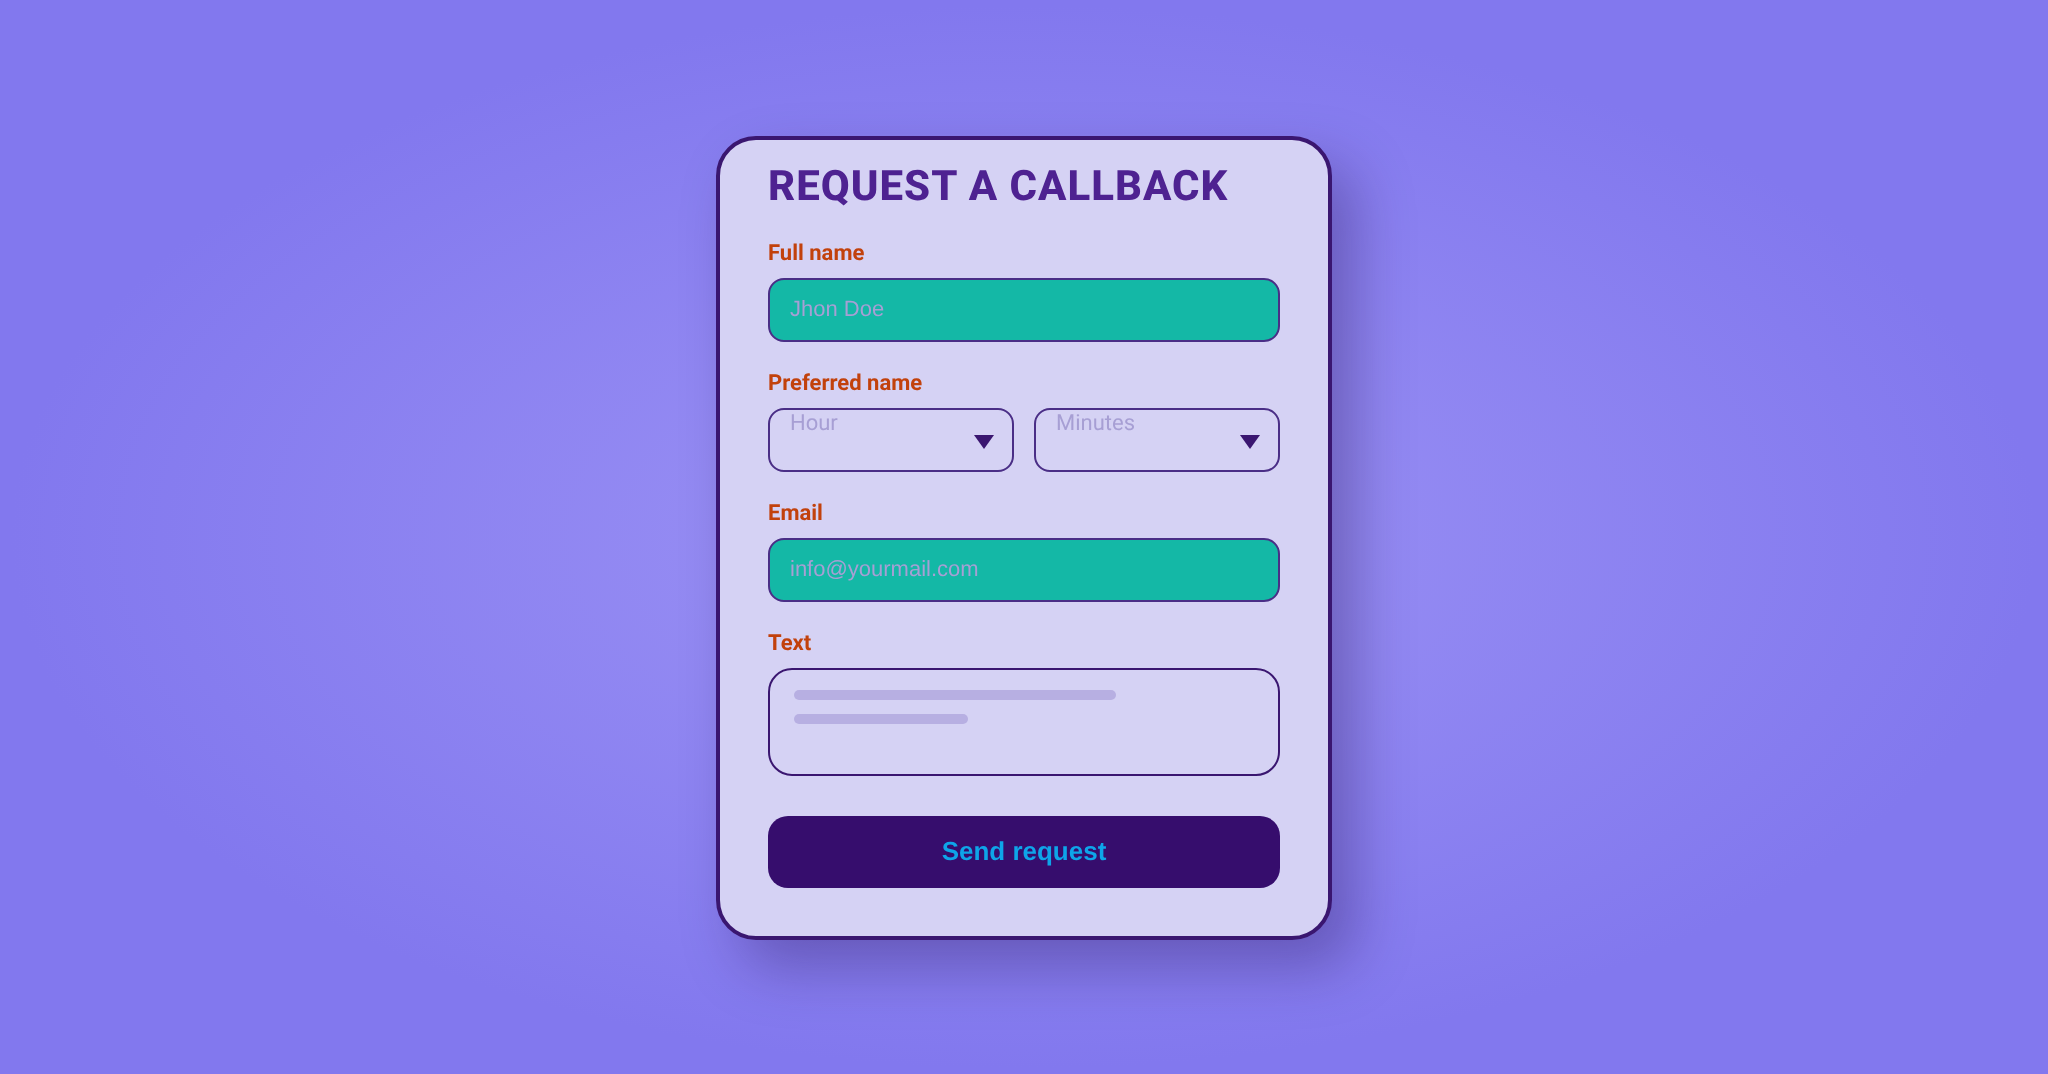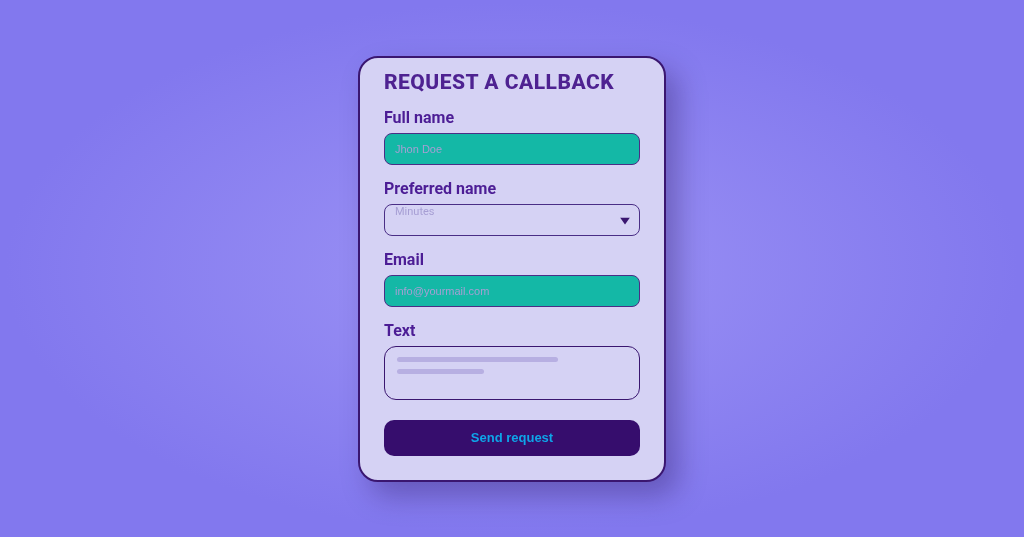--- a/index.html
+++ b/index.html
@@ -22,22 +22,22 @@
     }
     .title {
       color: #4e2291;
       font-size: 21px;
       font-weight: 800;
       letter-spacing: 0.5px;
       margin-bottom: 14px;
     }
     .field { margin-bottom: 14px; }
     .label {
-      color: #4c1d95;
-      font-size: 16px;
+      color: #c2410c;
+      font-size: 11px;
       font-weight: 700;
       display: block;
       margin-bottom: 6px;
     }
     .input {
       width: 100%;
       height: 32px;
       border: 1.5px solid #4a2e86;
       border-radius: 8px;
       background: #14b8a6;
@@ -124,20 +124,28 @@
     <input class="input" type="text" placeholder="Jhon Doe" style="">
   </div>
 
   <div class="field">
   </div>
 
   <div class="field">
     <label class="label">Preferred name</label>
     <div class="row">
       <div class="select-wrap">
+        <div class="select">Hour</div>
+        <span class="caret">
+          <svg width="10" height="8" viewBox="0 0 10 8">
+              <polygon points="0,0 10,0 5,7" fill="#3a1670"></polygon>
+            </svg>
+        </span>
+      </div>
+      <div class="select-wrap">
         <div class="select">Minutes</div>
         <span class="caret">
           <svg width="10" height="8" viewBox="0 0 10 8">
               <polygon points="0,0 10,0 5,7" fill="#3a1670"></polygon>
             </svg>
         </span>
       </div>
     </div>
   </div>
 

